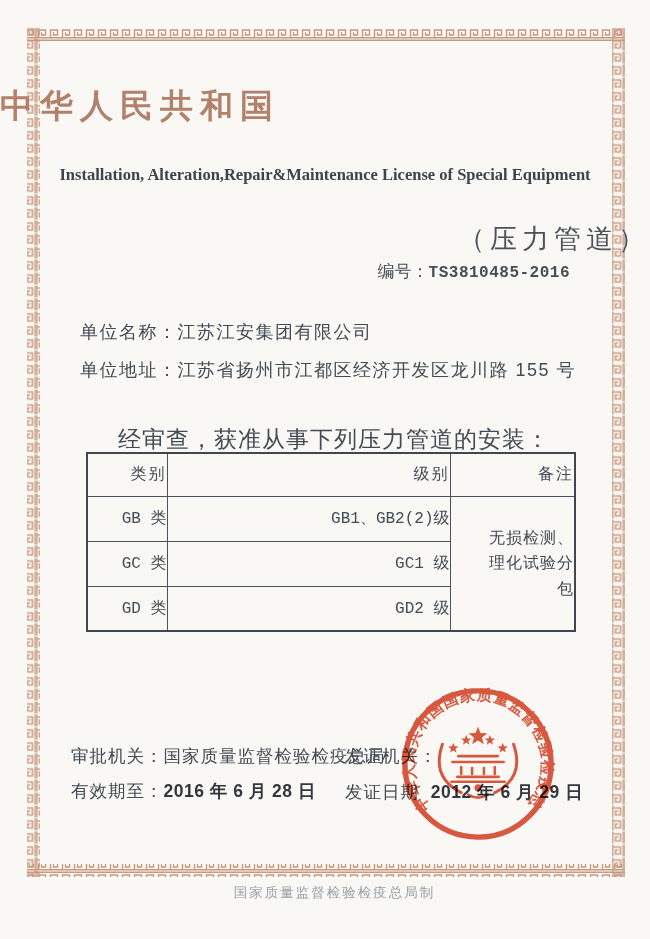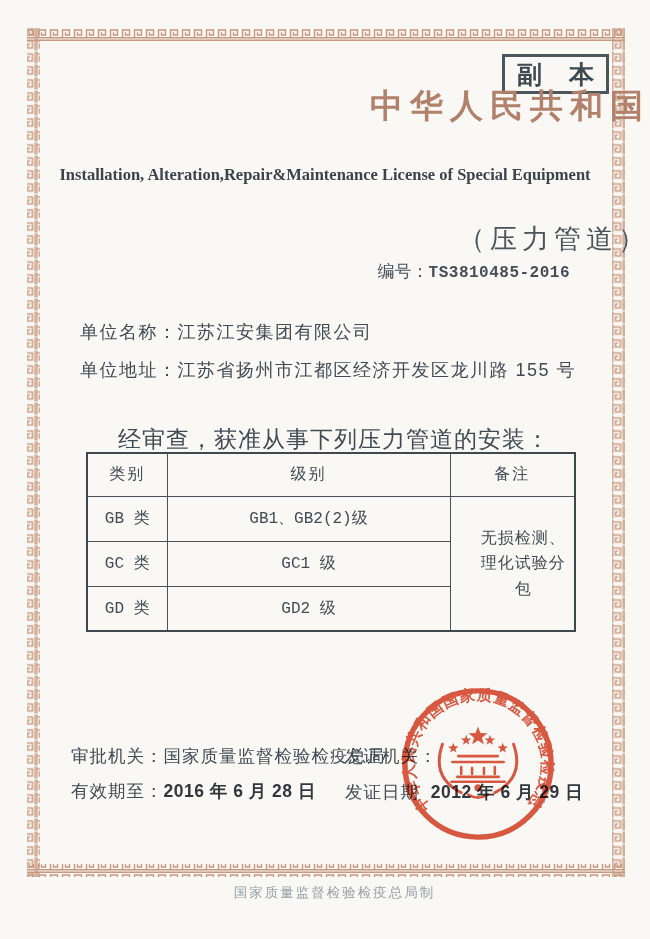--- a/index.html
+++ b/index.html
@@ -26,21 +26,21 @@
     width: 107px; height: 40px;
     border: 3px solid #4c565d;
     display: flex; align-items: center; justify-content: center;
     font-size: 25px; font-weight: bold; color: #3e4a50;
     letter-spacing: 10px; text-indent: 10px;
     z-index: 2;
   }
 
   .title-cn-1 {
     left: 0; right: 0; top: 84px;
-    text-align: right;
+    text-align: left;
     font-size: 33px; font-weight: bold;
     color: #b2816b; letter-spacing: 7px;
     z-index: 2;
   }
   .title-cn-2 {
     left: 0; right: 0; top: 121px;
     text-align: center;
     font-size: 35px; font-weight: bold;
     color: #ad7b64; letter-spacing: 1px;
     z-index: 2;
@@ -84,21 +84,21 @@
   table.lic {
     position: absolute;
     left: 86px; top: 452px;
     width: 488px;
     border-collapse: collapse;
     table-layout: fixed;
     z-index: 2;
   }
   table.lic th, table.lic td {
     border: 1px solid #49525a;
-    text-align: center; vertical-align: middle;
+    text-align: right; vertical-align: middle;
     font-size: 16px; color: #414b53;
     font-weight: normal;
   }
   table.lic { border: 2px solid #3f484f; }
   table.lic th { height: 43px; letter-spacing: 2px; }
   table.lic td { height: 45px; }
   td.mono, th.mono { font-family: "Liberation Mono", "Liberation Sans", monospace; }
   td.remark {
     text-align: left; padding-left: 22px;
     line-height: 1.6; letter-spacing: 1px; font-size: 16px;
@@ -140,23 +140,20 @@
       <pattern id="gkv" width="13" height="12" patternUnits="userSpaceOnUse" patternTransform="rotate(90 6.5 6)">
         <path d="M0 1.2 H12 M0 11.8 H12 M2.5 11.8 V4 H9.5 V9 H5.5 V6.3" fill="none" stroke="#c6987e" stroke-width="1.4"></path>
       </pattern>
     </defs>
     <rect x="27" y="28" width="598" height="13" fill="url(#gkh)"></rect>
     <rect x="27" y="864" width="598" height="13" fill="url(#gkh)"></rect>
     <rect x="27" y="28" width="13" height="849" fill="url(#gkv)"></rect>
     <rect x="612" y="28" width="13" height="849" fill="url(#gkv)"></rect>
   </svg>
 
-  <div class="abs copy-stamp">
-    <span>副 本</span>
-  </div>
 
   <div class="abs title-cn-1">中华人民共和国</div>
   <div class="abs title-en-1">Installation, Alteration,Repair&amp;Maintenance License of Special Equipment</div>
   <div class="abs subtitle">（压力管道）</div>
 
   <div class="abs license-no">
     <span>编号：</span><span class="num">TS3810485-2016</span>
   </div>
 
   <div class="abs info-line info-name">

